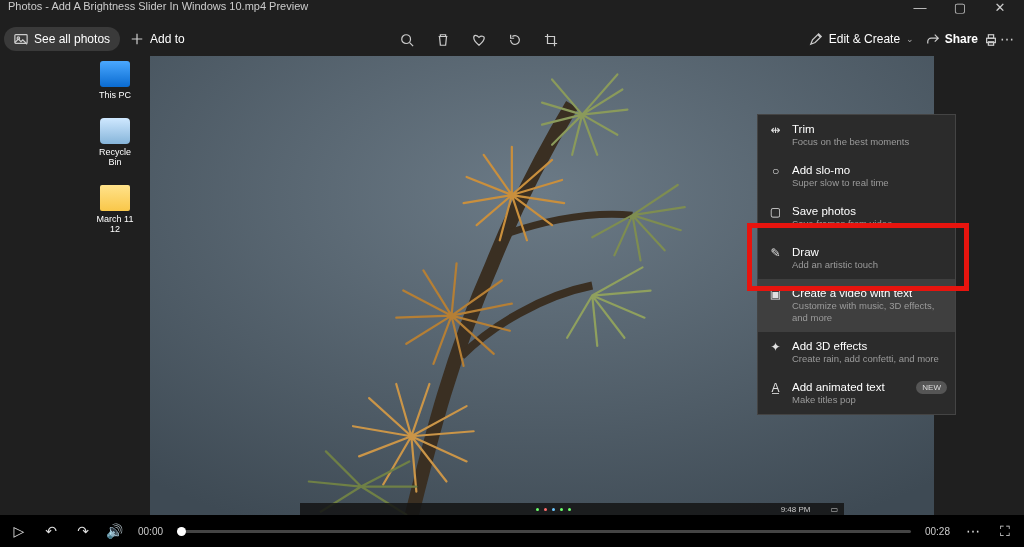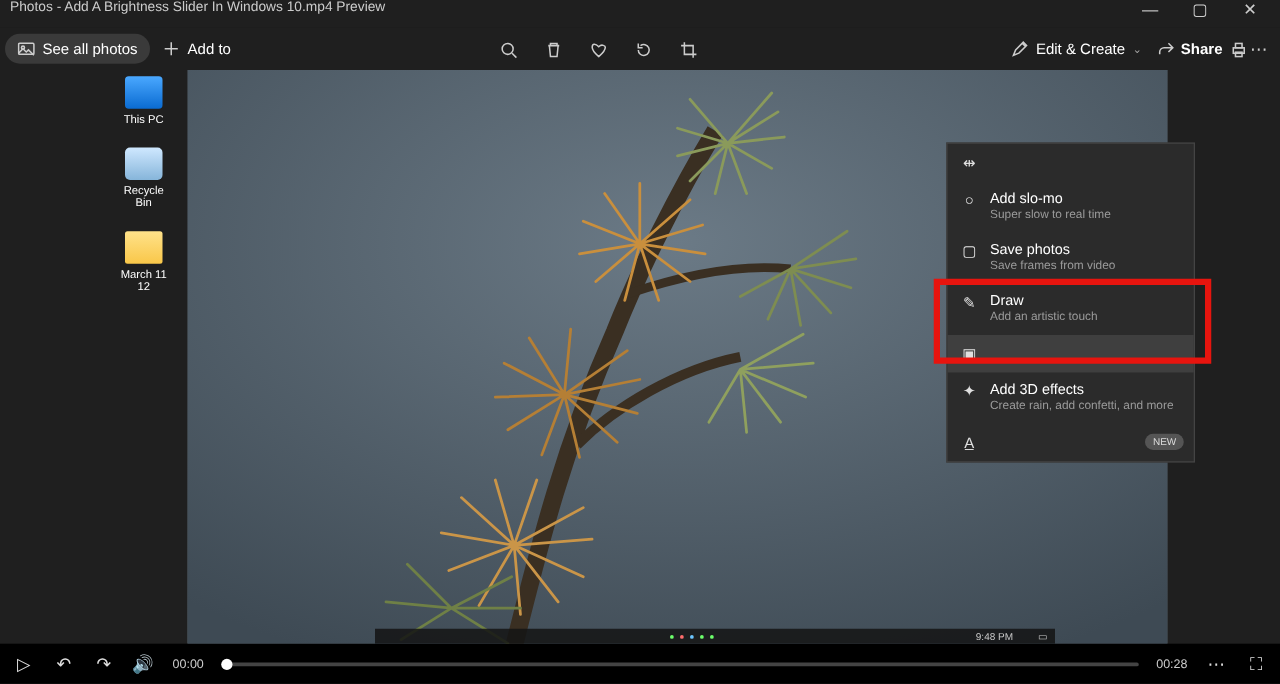--- a/index.html
+++ b/index.html
@@ -372,20 +372,24 @@
           <span></span>
       </div>
       <span>9:48 PM</span>
       <span>▭</span>
     </div>
   </div>
 
   <div class="dropdown">
     <div class="menu-item">
       <span class="mi-icon">⇹</span>
+      <div class="mi-text">
+        <div class="mi-title">Trim</div>
+        <div class="mi-sub">Focus on the best moments</div>
+      </div>
     </div>
     <div class="menu-item">
       <span class="mi-icon">○</span>
       <div class="mi-text">
         <div class="mi-title">Add slo-mo</div>
         <div class="mi-sub">Super slow to real time</div>
       </div>
     </div>
     <div class="menu-item">
       <span class="mi-icon">▢</span>
@@ -396,30 +400,38 @@
     </div>
     <div class="menu-item">
       <span class="mi-icon">✎</span>
       <div class="mi-text">
         <div class="mi-title">Draw</div>
         <div class="mi-sub">Add an artistic touch</div>
       </div>
     </div>
     <div class="menu-item hovered">
       <span class="mi-icon">▣</span>
+      <div class="mi-text">
+        <div class="mi-title">Create a video with text</div>
+        <div class="mi-sub">Customize with music, 3D effects, and more</div>
+      </div>
     </div>
     <div class="menu-item">
       <span class="mi-icon">✦</span>
       <div class="mi-text">
         <div class="mi-title">Add 3D effects</div>
         <div class="mi-sub">Create rain, add confetti, and more</div>
       </div>
     </div>
     <div class="menu-item">
       <span class="mi-icon">A̲</span>
+      <div class="mi-text">
+        <div class="mi-title">Add animated text</div>
+        <div class="mi-sub">Make titles pop</div>
+      </div>
       <span class="badge-new">NEW</span>
     </div>
   </div>
 
   <div class="highlight-box"></div>
 
 </div>
 
 <div class="player">
   <span class="pbtn">▷</span>

